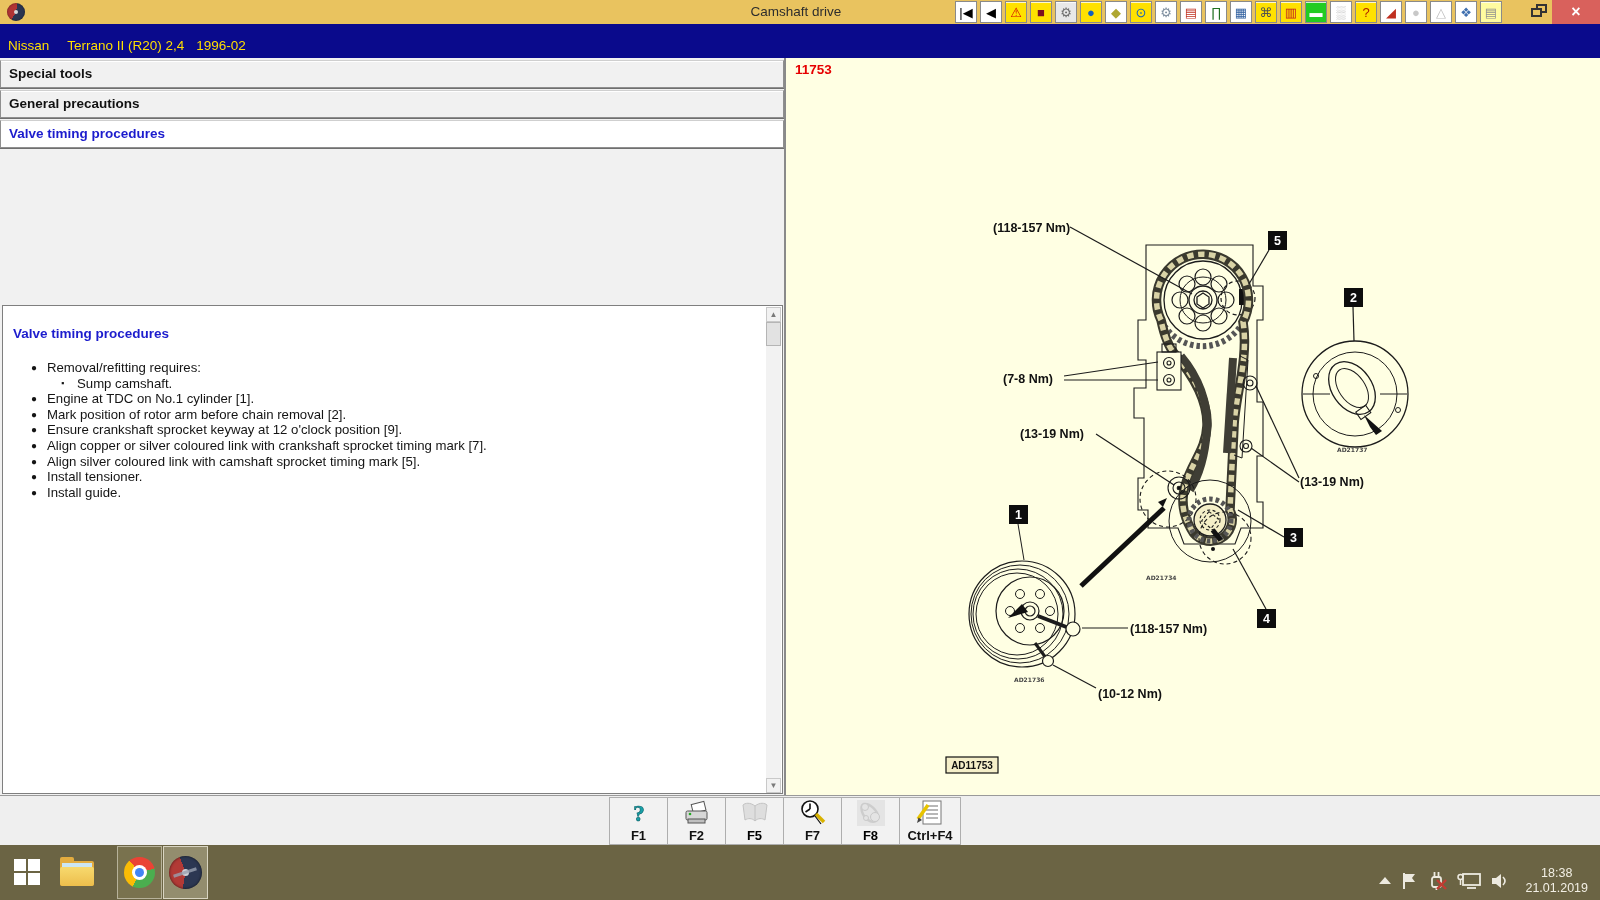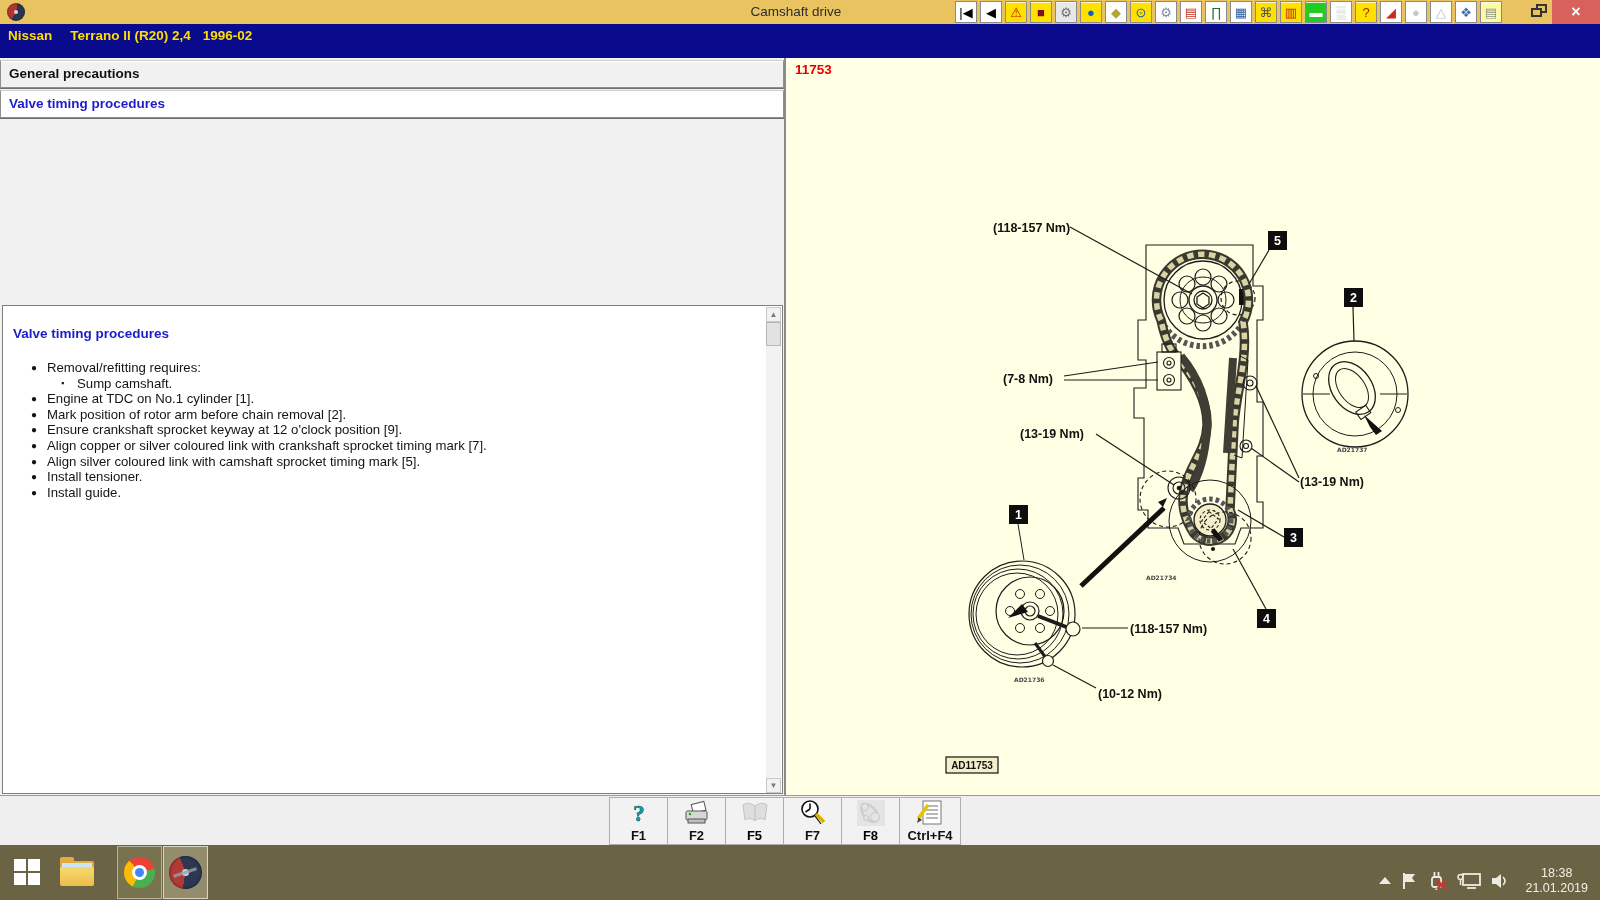--- a/index.html
+++ b/index.html
@@ -21,21 +21,21 @@
     display:flex; align-items:center; justify-content:center; font-size:13px; line-height:1;
     box-shadow:inset 0 1px 0 #ffffffcc; }
   #restore-btn { position:absolute; left:1531px; top:4px; width:18px; height:15px; }
   #restore-btn .r1 { position:absolute; left:5px; top:0; width:11px; height:9px; border:2px solid #333; }
   #restore-btn .r2 { position:absolute; left:0; top:4px; width:11px; height:9px; border:2px solid #333; background:#E9C35F; }
   #close-btn { position:absolute; left:1552px; top:0; width:48px; height:24px; background:#D9615C;
     color:#fff; font-size:16px; font-weight:bold; text-align:center; line-height:23px; }
 
   
   #vehicle-bar { position:absolute; left:0; top:24px; width:1600px; height:34px;
-    background:#0A0A8C; color:#FFDF00; font-weight:bold; font-size:13.5px; padding:4px 0 0 8px; }
+    background:#0A0A8C; color:#FFDF00; font-weight:normal; font-size:13.5px; padding:14px 0 0 8px; }
   #vehicle-bar .line { height:15px; line-height:15px; }
   #vehicle-bar .gap { display:inline-block; width:18px; }
 
   
   #left-panel { position:absolute; left:0; top:58px; width:784px; height:737px; background:#F1F1F1; }
   .nav-tab { position:relative; width:784px; height:28px; margin-top:2px; background:#F1F1F1;
     border:1px solid #8f8f8f; border-top-color:#cfcfcf;
     box-shadow:inset 0 1px 0 #ffffff, 0 1px 0 #6f6f6f;
     font-size:13.5px; font-weight:bold; color:#111; line-height:26px; padding-left:8px; cursor:pointer; }
   .nav-tab.active { background:#ffffff; color:#1c1ccd; }
@@ -143,20 +143,21 @@
     <div class="r2"></div>
   </div>
   <div id="close-btn">×</div>
 </div>
 
 <div id="vehicle-bar">
   <div class="line"><span>Nissan</span><span class="gap"></span><span>Terrano II (R20) 2,4</span><span class="gap" style="width:12px"></span><span>1996-02</span></div>
 </div>
 
 <div id="left-panel">
+  <div class="nav-tab">Special tools</div>
   <div class="nav-tab">General precautions</div>
   <div class="nav-tab active">Valve timing procedures</div>
 
   <div id="content-box">
     <div id="content-heading">Valve timing procedures</div>
     <ul id="bullet-list">
         <li class="lvl1"><span class="mark">●</span><span>Removal/refitting requires:</span></li>
         <li class="lvl2"><span class="mark">▪</span><span>Sump camshaft.</span></li>
         <li class="lvl1"><span class="mark">●</span><span>Engine at TDC on No.1 cylinder [1].</span></li>
         <li class="lvl1"><span class="mark">●</span><span>Mark position of rotor arm before chain removal [2].</span></li>

